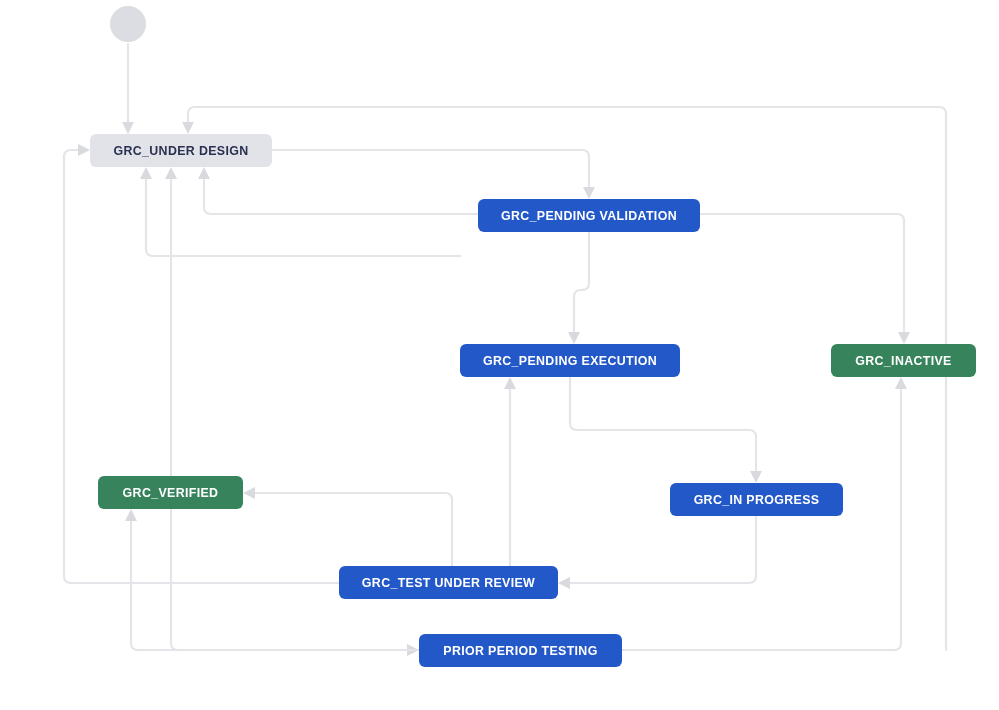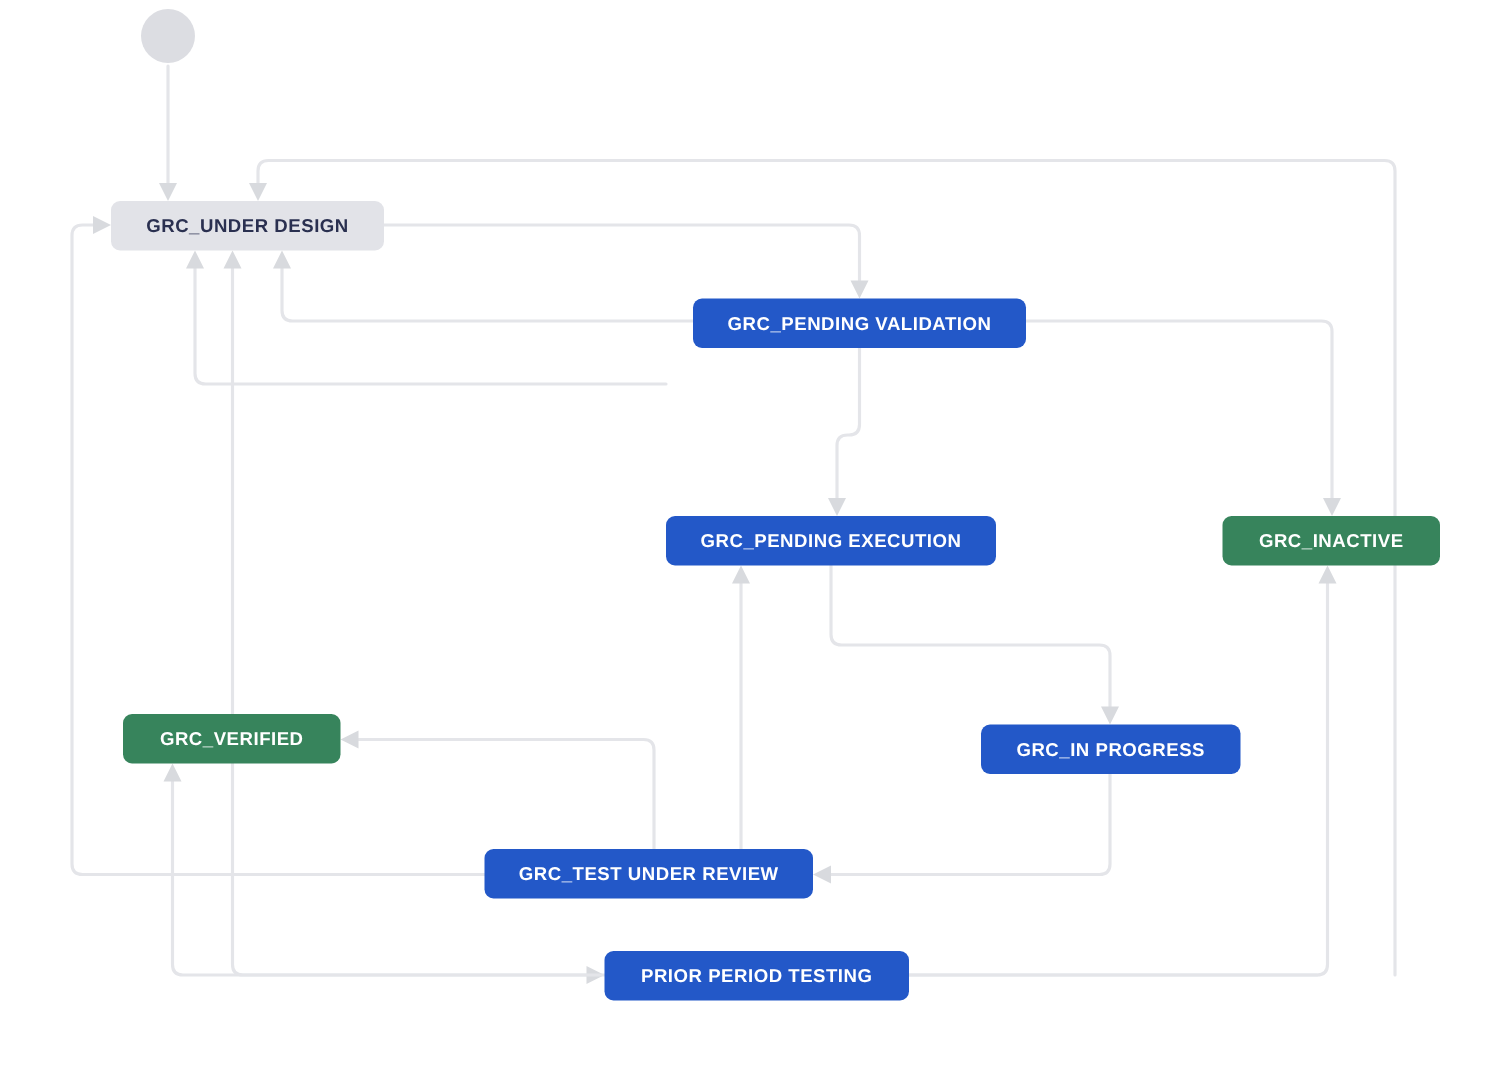--- a/index.html
+++ b/index.html
@@ -11,20 +11,21 @@
     width: 999px;
     height: 710px;
     font-family: "Liberation Sans", sans-serif;
     overflow: hidden;
   }
   #diagram-root {
     position: relative;
     width: 969px;
     height: 710px;
     background: #ffffff;
+    margin-left: 16px;
   }
   svg#flow-svg {
     position: absolute;
     top: 0;
     left: 0;
     width: 999px;
     height: 710px;
     display: block;
   }
   .edge-path {

